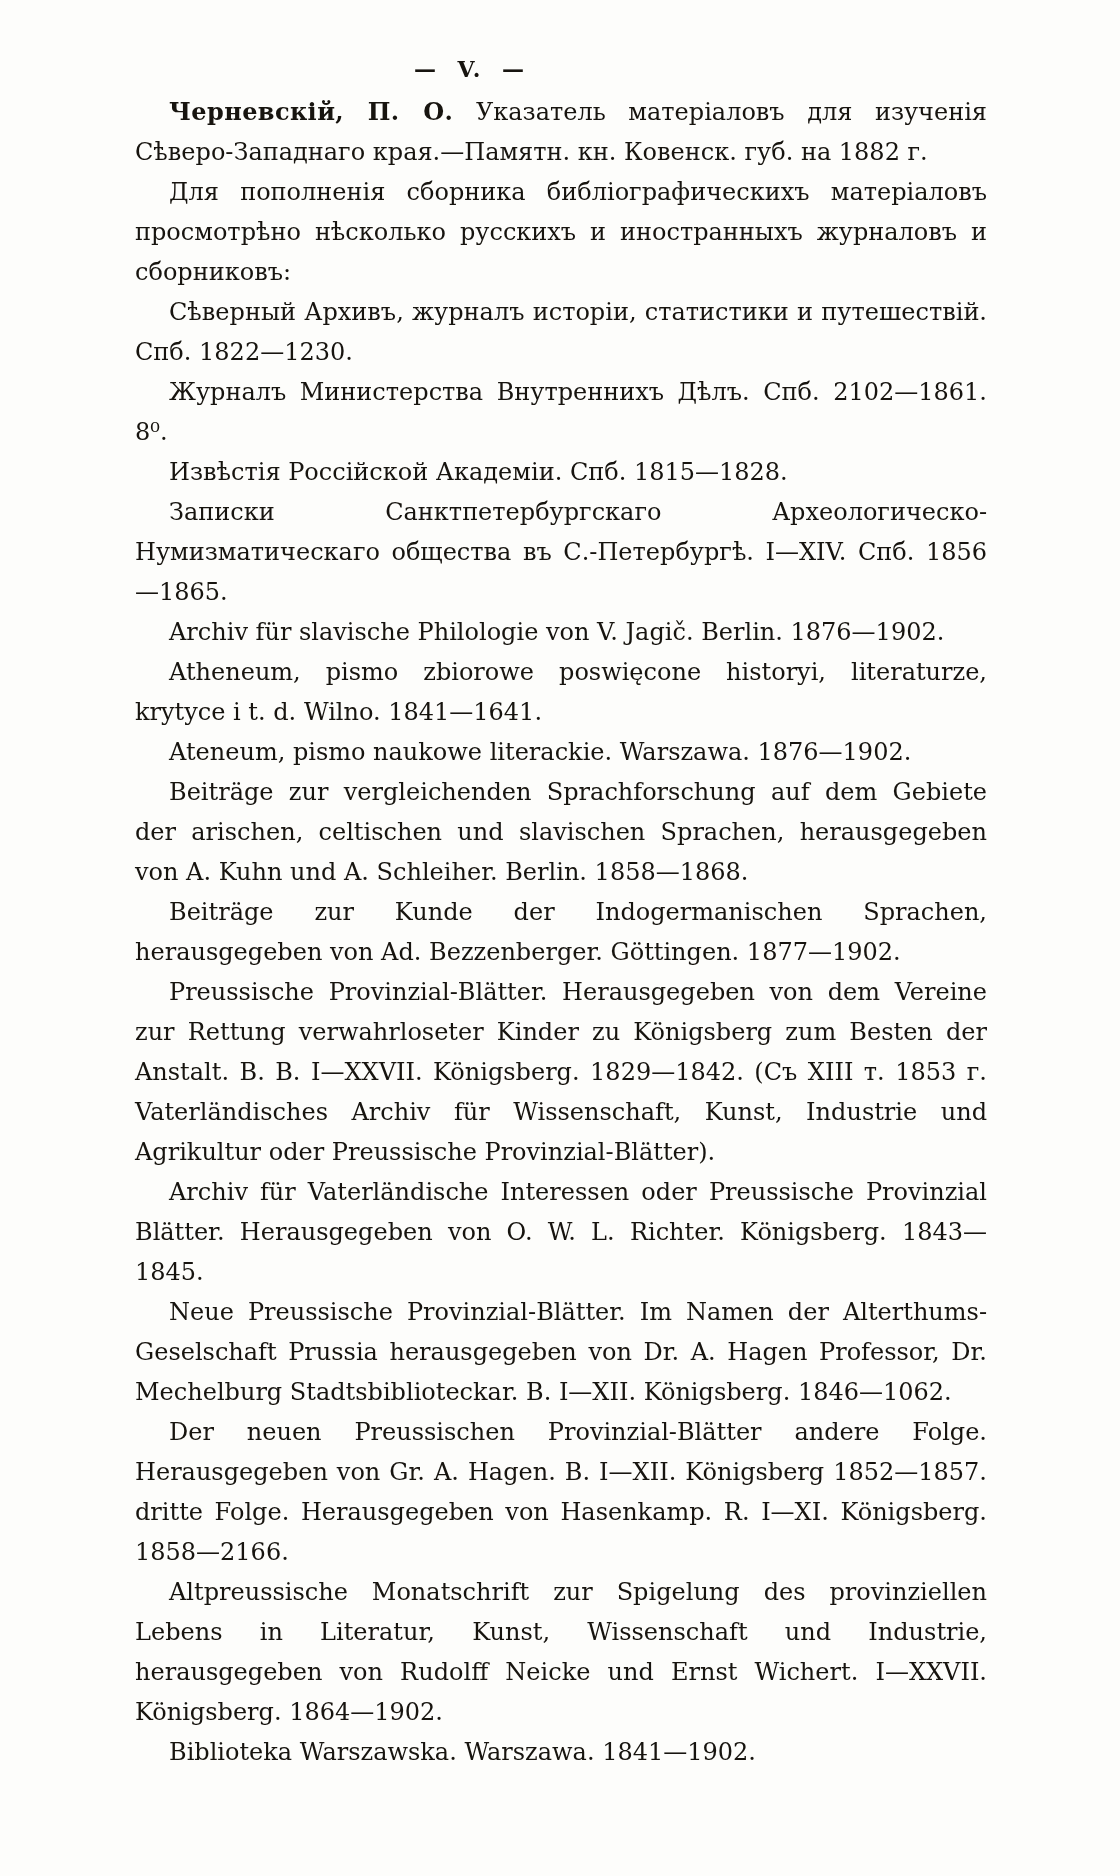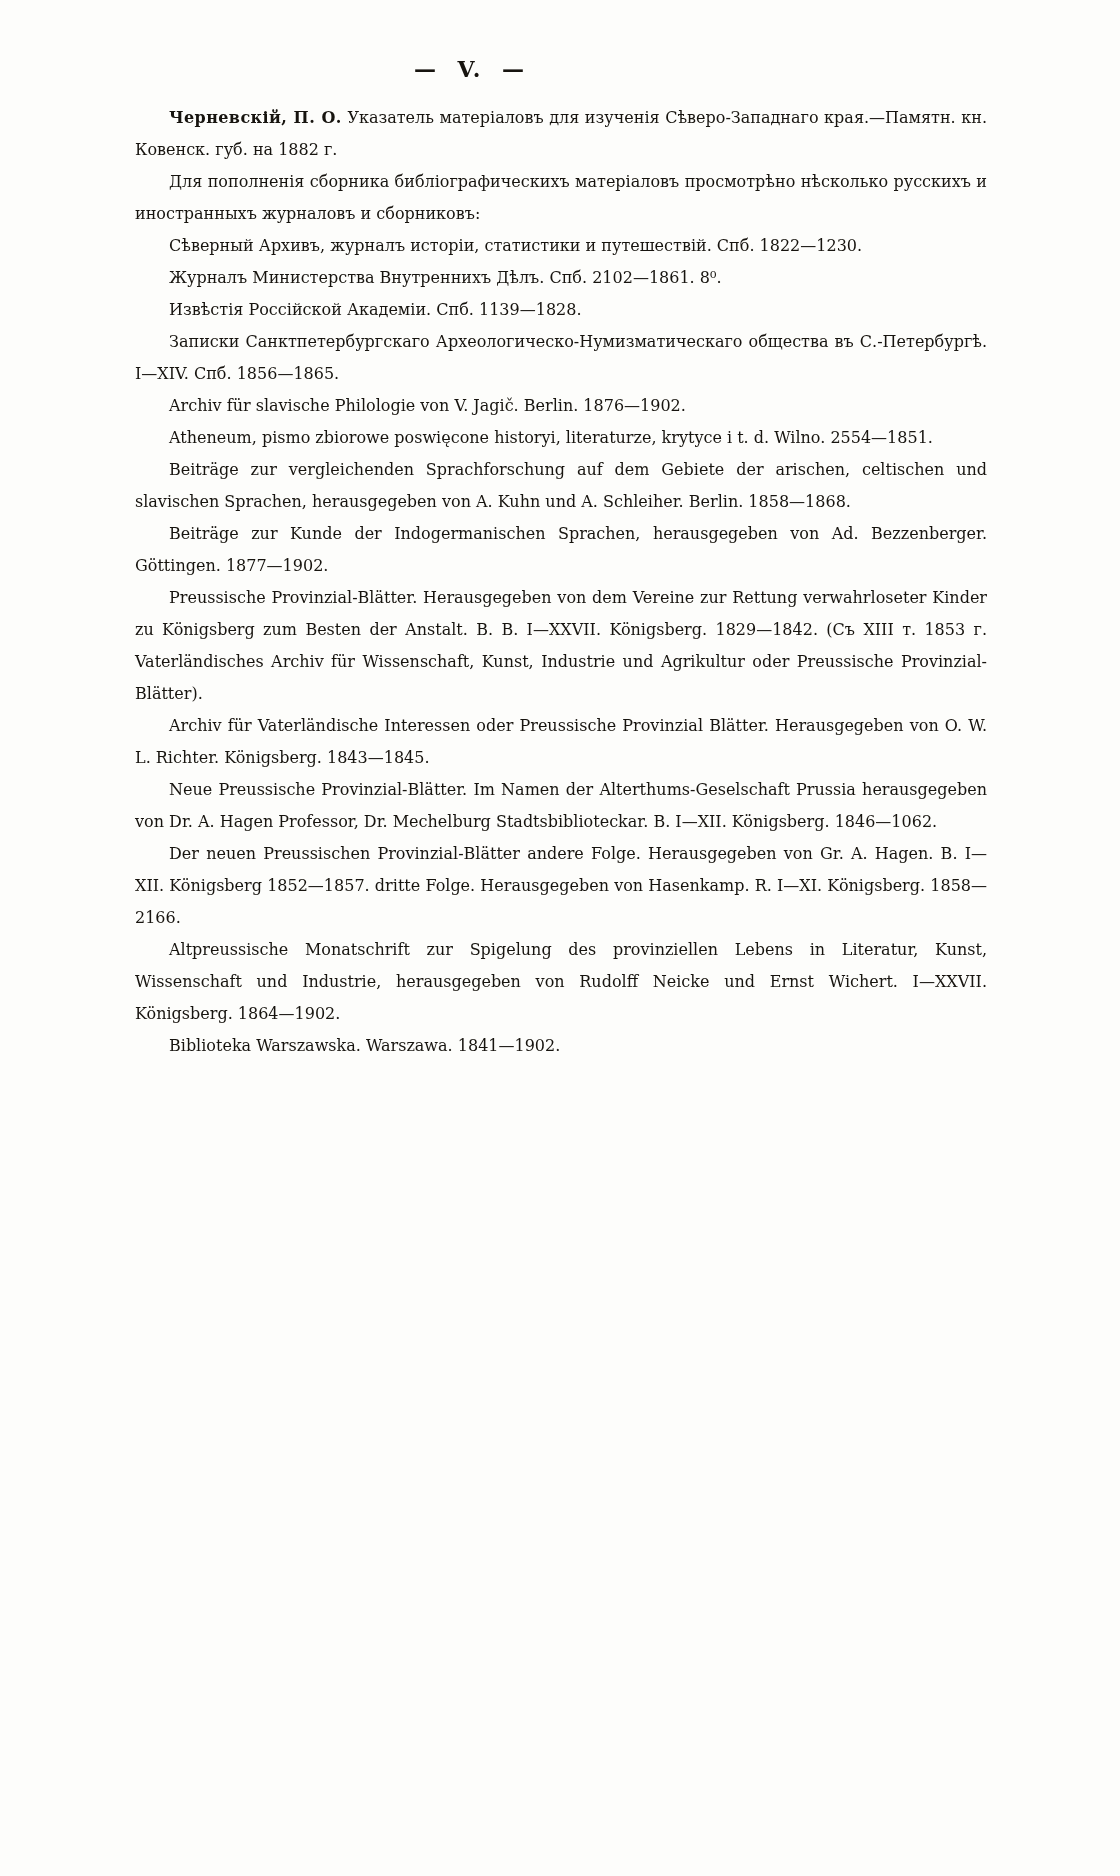--- a/index.html
+++ b/index.html
@@ -22,25 +22,25 @@
     left: 0;
     width: 940px;            
     text-align: center;
     font-size: 22px;
     font-weight: bold;
     word-spacing: 10px;
     letter-spacing: 2px;
   }
   .text-block {
     position: absolute;
-    top: 102px;
+    top: 92px;
     left: 135px;
     width: 852px;
-    font-size: 16px;
-    line-height: 32px;
+    font-size: 24px;
+    line-height: 40px;
     text-align: justify;
   }
   .text-block p {
     margin: 0;
     padding: 0;
     text-indent: 34px;
   }
   .lead {
     font-weight: bold;
     letter-spacing: 0.4px;
@@ -53,24 +53,25 @@
 
   <div class="page-number">— V. —</div>
 
   <div class="text-block">
 
     <p class="entry"><span class="lead">Черневскій, П. О.</span><span> Указатель матеріаловъ для изученія Сѣверо-Западнаго края.—Памятн. кн. Ковенск. губ. на 1882 г.</span></p>
 
     <p class="entry">Для пополненія сборника библіографическихъ матеріаловъ просмотрѣно нѣсколько русскихъ и иностранныхъ журналовъ и сборниковъ:</p>
     <p class="entry">Сѣверный Архивъ, журналъ исторіи, статистики и путешествій. Спб. 1822—1230.</p>
     <p class="entry">Журналъ Министерства Внутреннихъ Дѣлъ. Спб. 2102—1861. 8⁰.</p>
-    <p class="entry">Извѣстія Россійской Академіи. Спб. 1139—1828.</p>
+    <p class="entry">Извѣстія Россійской Академіи. Спб. 1815—1828.</p>
     <p class="entry">Записки Санктпетербургскаго Археологическо-Нумизматическаго общества въ С.-Петербургѣ. I—XIV. Спб. 1856—1865.</p>
     <p class="entry">Archiv für slavische Philologie von V. Jagič. Berlin. 1876—1902.</p>
-    <p class="entry">Atheneum, pismo zbiorowe poswięcone historyi, literaturze, krytyce i t. d. Wilno. 2554—1851.</p>
+    <p class="entry">Atheneum, pismo zbiorowe poswięcone historyi, literaturze, krytyce i t. d. Wilno. 1841—1641.</p>
+    <p class="entry">Ateneum, pismo naukowe literackie. Warszawa. 1876—1902.</p>
     <p class="entry">Beiträge zur vergleichenden Sprachforschung auf dem Gebiete der arischen, celtischen und slavischen Sprachen, herausgegeben von A. Kuhn und A. Schleiher. Berlin. 1858—1868.</p>
     <p class="entry">Beiträge zur Kunde der Indogermanischen Sprachen, herausgegeben von Ad. Bezzenberger. Göttingen. 1877—1902.</p>
     <p class="entry">Preussische Provinzial-Blätter. Herausgegeben von dem Vereine zur Rettung verwahrloseter Kinder zu Königsberg zum Besten der Anstalt. B. B. I—XXVII. Königsberg. 1829—1842. (Съ XIII т. 1853 г. Vaterländisches Archiv für Wissenschaft, Kunst, Industrie und Agrikultur oder Preussische Provinzial-Blätter).</p>
     <p class="entry">Archiv für Vaterländische Interessen oder Preussische Provinzial Blätter. Herausgegeben von O. W. L. Richter. Königsberg. 1843—1845.</p>
     <p class="entry">Neue Preussische Provinzial-Blätter. Im Namen der Alterthums-Geselschaft Prussia herausgegeben von Dr. A. Hagen Professor, Dr. Mechelburg Stadtsbiblioteckar. B. I—XII. Königsberg. 1846—1062.</p>
     <p class="entry">Der neuen Preussischen Provinzial-Blätter andere Folge. Herausgegeben von Gr. A. Hagen. B. I—XII. Königsberg 1852—1857. dritte Folge. Herausgegeben von Hasenkamp. R. I—XI. Königsberg. 1858—2166.</p>
     <p class="entry">Altpreussische Monatschrift zur Spigelung des provinziellen Lebens in Literatur, Kunst, Wissenschaft und Industrie, herausgegeben von Rudolff Neicke und Ernst Wichert. I—XXVII. Königsberg. 1864—1902.</p>
     <p class="entry">Biblioteka Warszawska. Warszawa. 1841—1902.</p>
 
   </div>

